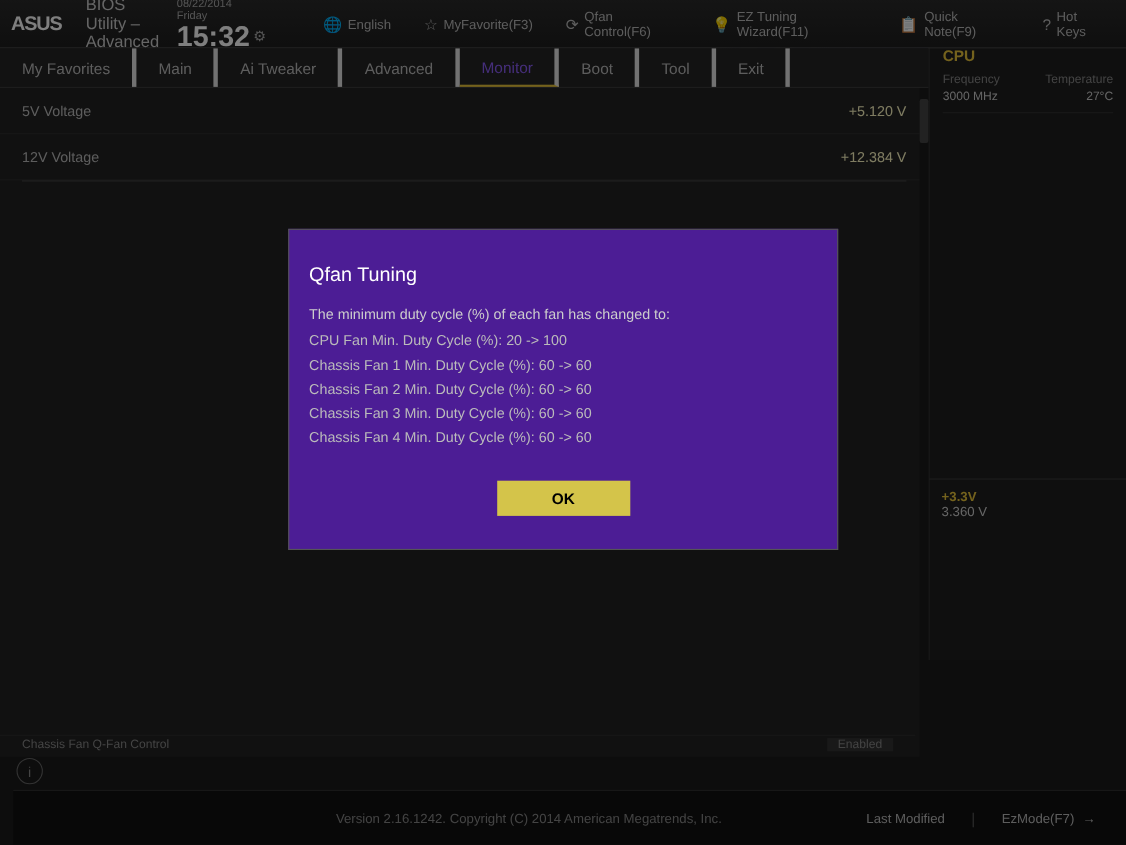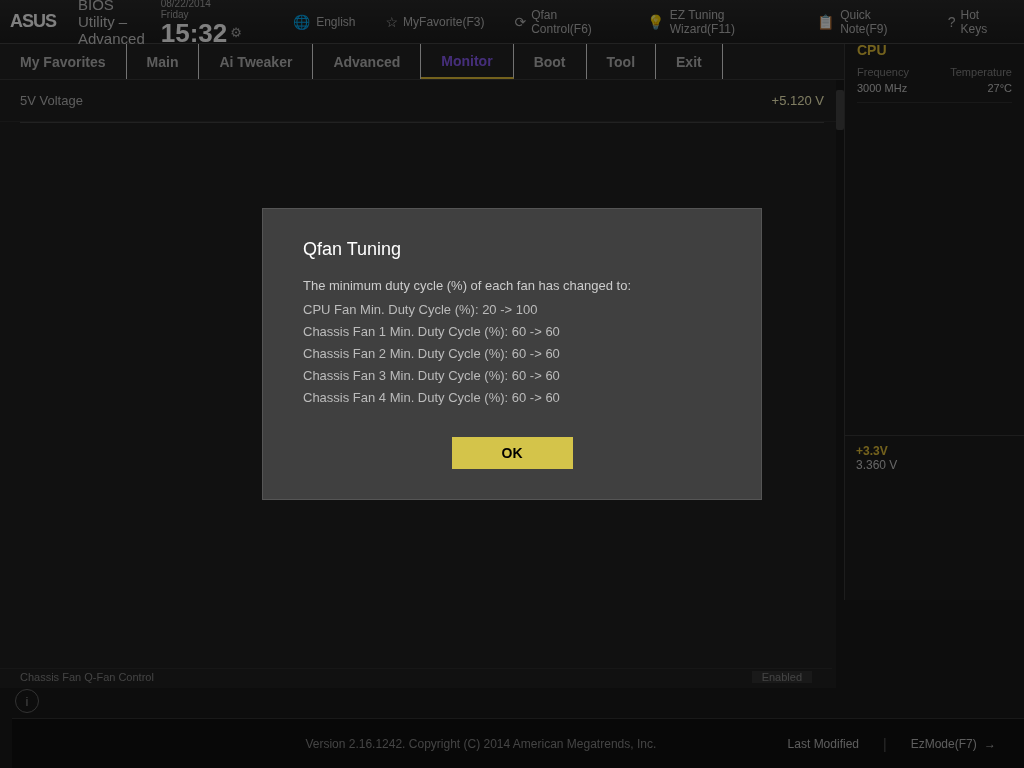--- a/index.html
+++ b/index.html
@@ -73,22 +73,21 @@
       border-bottom: 1px solid #3a3a3a;
     }
 
     .nav-item {
       display: flex;
       align-items: center;
       padding: 0 20px;
       font-size: 14px;
       color: #bbb;
       cursor: pointer;
-      border-right: 1px solid #e5e5e5;
-      font-weight: bold;
+      border-right: 4px solid #e5e5e5;
     }
     .nav-item.active {
       color: #8b5cf6;
       border-bottom: 2px solid #e8c43a;
       text-align: center;
     }
 
     
     #right-panel {
       position: absolute;
@@ -180,23 +179,23 @@
       position: absolute;
       top: 0; left: 0; right: 0; bottom: 0;
       background: rgba(0,0,0,0.5);
       display: flex;
       align-items: center;
       justify-content: center;
       z-index: 100;
     }
 
     #dialog {
-      background: #404040;
+      background: #4c1d95;
       border: 1px solid #555;
-      padding: 30px 40px;
+      padding: 30px 18px;
       min-width: 500px;
       position: relative;
       top: -30px;
     }
 
     #dialog-title {
       font-size: 18px;
       color: #fff;
       margin-bottom: 18px;
       font-weight: 500;
@@ -402,20 +401,24 @@
   <div id="voltage-33">
     <div class="v33-label">+3.3V</div>
     <div class="v33-value">3.360 V</div>
   </div>
 </div>
 
 <div id="main-content">
   <div class="monitor-row">
     <span class="monitor-label">5V Voltage</span>
     <span class="monitor-value">+5.120 V</span>
+  </div>
+  <div class="monitor-row">
+    <span class="monitor-label">12V Voltage</span>
+    <span class="monitor-value">+12.384 V</span>
   </div>
   <div style="height:1px; background:#444; margin:0 20px;"></div>
 
   <div style="position:absolute; bottom:0; left:0; right:12px; height:20px; overflow:hidden; border-top:1px solid #2e2e2e;">
     <div style="display:flex; justify-content:space-between; padding:2px 20px;">
       <span style="font-size:11px; color:#888;">Chassis Fan Q-Fan Control</span>
       <span style="font-size:11px; color:#888; background:#333; padding:0 10px;">Enabled</span>
     </div>
   </div>
 </div>

